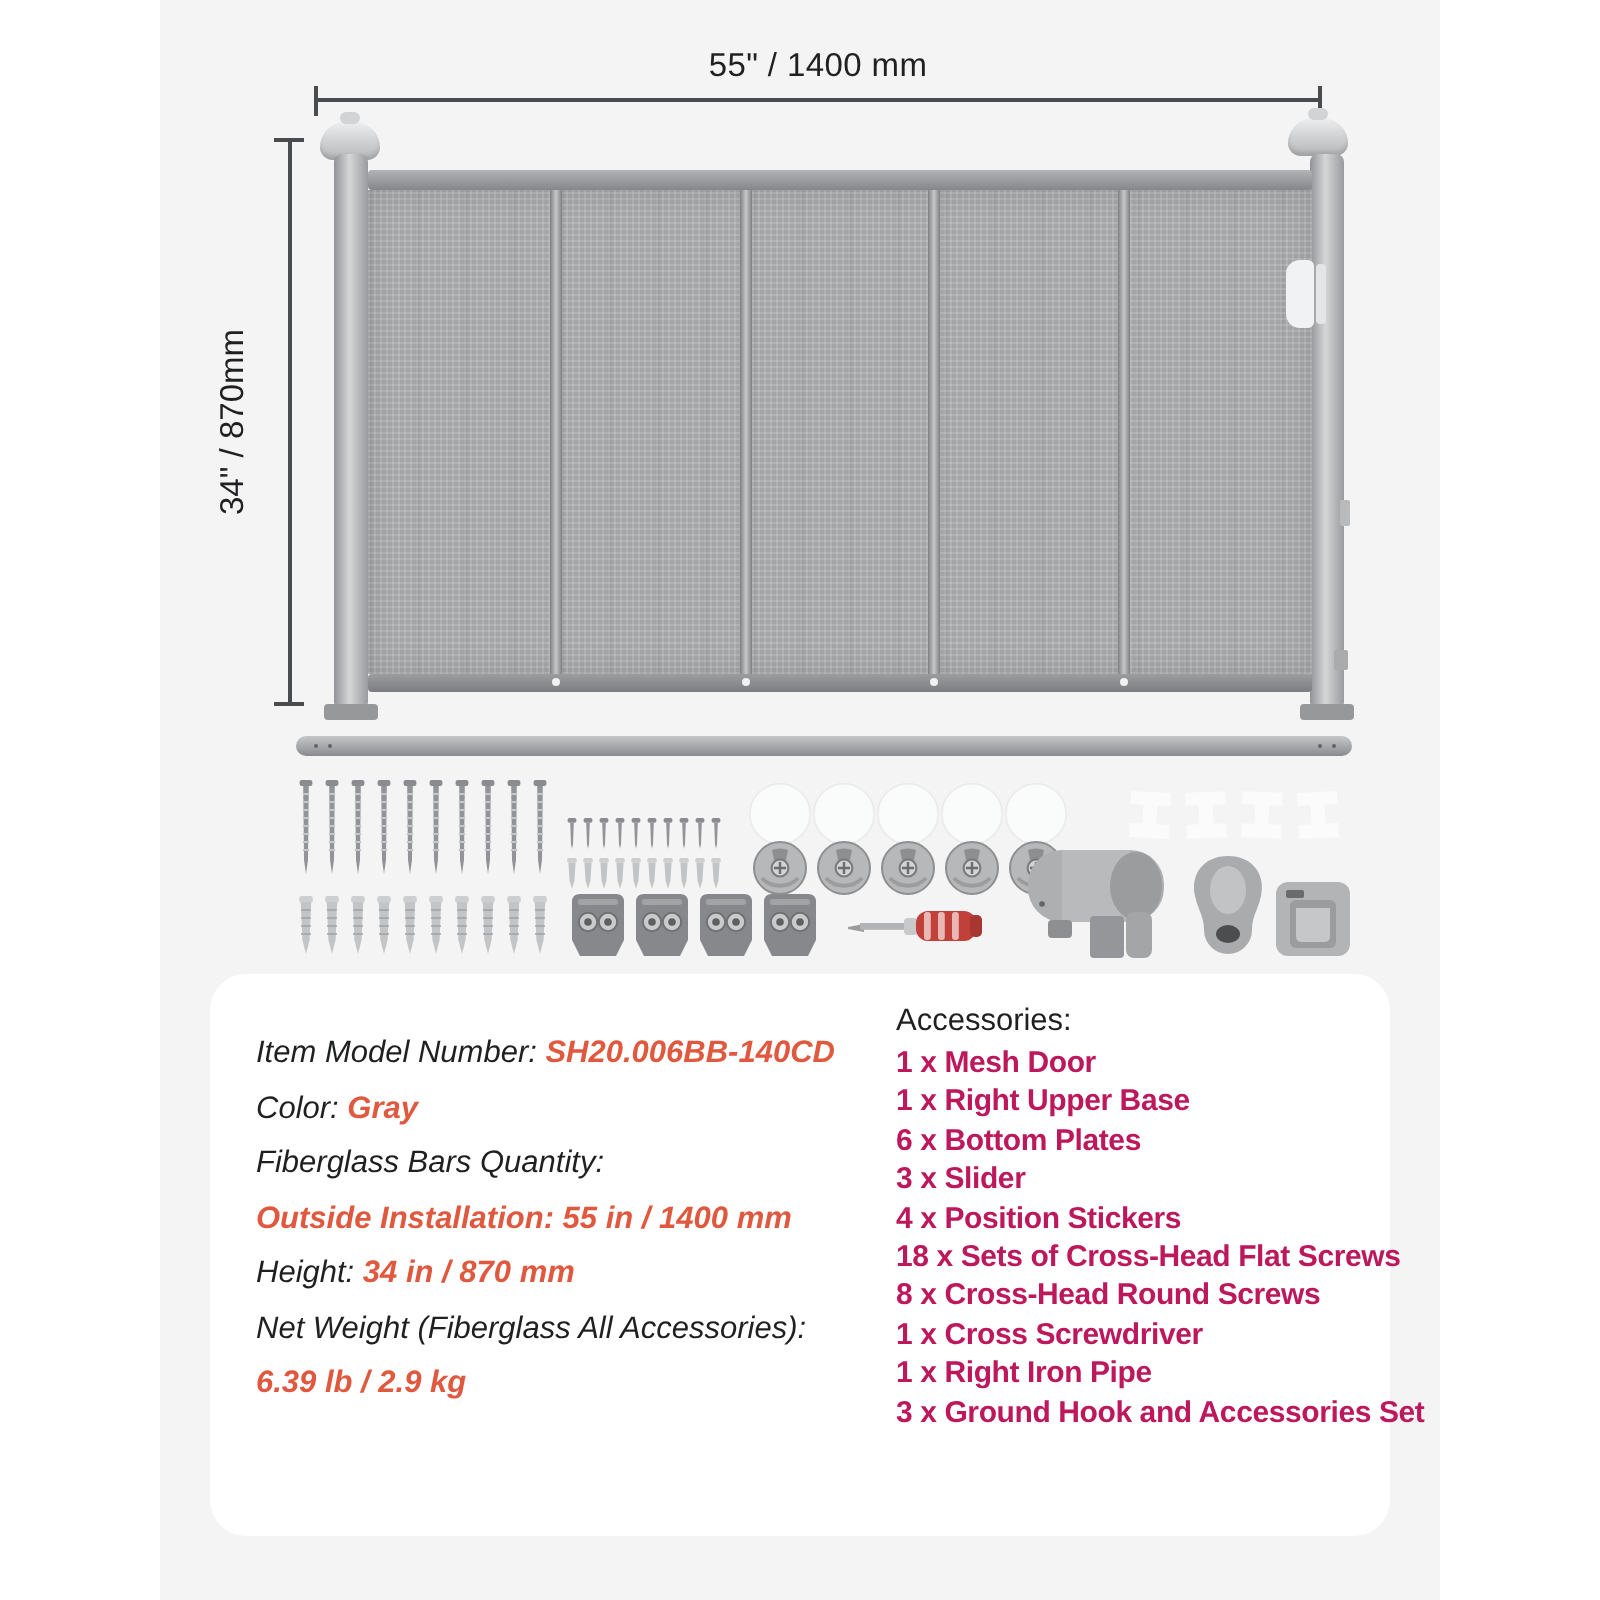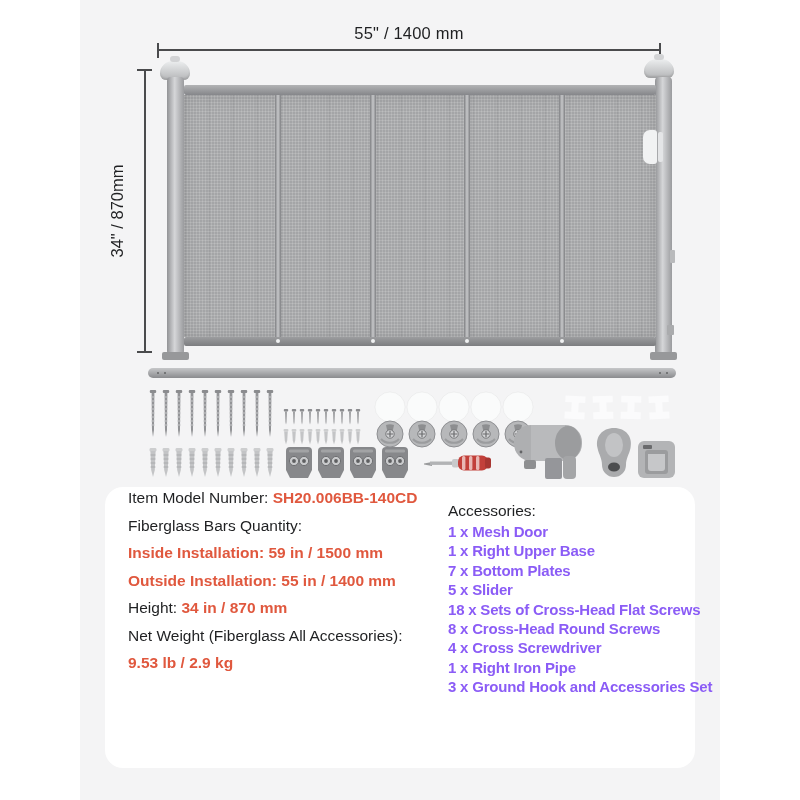--- a/index.html
+++ b/index.html
@@ -45,27 +45,27 @@
   .latch-a{position:absolute;left:670px;top:250px;width:5px;height:13px;border-radius:1px;background:#b9babc;}
   .latch-b{position:absolute;left:667px;top:325px;width:7px;height:10px;border-radius:1px;background:#aaabad;}
   .pipe{position:absolute;left:148px;top:368px;width:528px;height:10px;border-radius:5px;
     background:linear-gradient(180deg,#c6c7c9,#8a8b8e);}
   .pipe-dot{position:absolute;top:372px;width:2px;height:2px;border-radius:50%;background:#636466;}
 
   .acc-svg{position:absolute;left:140px;top:390px;}
 
   
   .card{position:absolute;left:105px;top:487px;width:590px;height:281px;border-radius:18px;background:#ffffff;}
-  .specs-col{position:absolute;left:23px;top:3px;width:300px;}
+  .specs-col{position:absolute;left:23px;top:32px;width:300px;font-style:italic;}
   .spec-row{font-size:15.5px;line-height:16px;margin-bottom:11.5px;white-space:nowrap;}
   .spec-label{color:#1f2022;font-weight:400;}
   .spec-value{color:#e0583e;font-weight:700;}
   .acc-col{position:absolute;left:343px;top:14px;width:258px;}
   .acc-title{font-size:15.5px;font-weight:400;color:#1f2022;line-height:19px;margin-bottom:2px;}
-  .acc-item{font-size:15px;font-weight:700;color:#8b5cf6;line-height:19.4px;letter-spacing:-0.2px;white-space:nowrap;}
+  .acc-item{font-size:15px;font-weight:700;color:#be185d;line-height:19.4px;letter-spacing:-0.2px;white-space:nowrap;}
 </style>
 </head>
 <body>
 
 <div class="panel"></div>
 
 <div class="dim-w-label">55" / 1400 mm</div>
 <div class="dim-line-h"></div>
 <div class="dim-tick-v" style="left:157px;"></div>
 <div class="dim-tick-v" style="left:659px;"></div>
@@ -264,32 +264,33 @@
     <rect x="498" y="51" width="37" height="37" rx="6" fill="#b3b4b6"></rect>
     <rect x="505" y="60" width="23" height="24" rx="3" fill="#9b9c9e"></rect>
     <path d="M508,64 h17 v14 q0,3 -3,3 h-11 q-3,0 -3,-3 Z" fill="#c6c7c9"></path>
     <rect x="503" y="55" width="9" height="4" rx="1" fill="#6a6b6d"></rect>
   </g>
 </svg>
 
 <div class="card">
   <div class="specs-col">
     <div class="spec-row"><span class="spec-label">Item Model Number: </span><span class="spec-value">SH20.006BB-140CD</span></div>
+    <div class="spec-row"><span class="spec-label">Color: </span><span class="spec-value">Gray</span></div>
     <div class="spec-row"><span class="spec-label">Fiberglass Bars Quantity:</span><span class="spec-value"></span></div>
-    <div class="spec-row"><span class="spec-label"></span><span class="spec-value">Inside Installation: 59 in / 1500 mm</span></div>
     <div class="spec-row"><span class="spec-label"></span><span class="spec-value">Outside Installation: 55 in / 1400 mm</span></div>
     <div class="spec-row"><span class="spec-label">Height: </span><span class="spec-value">34 in / 870 mm</span></div>
     <div class="spec-row"><span class="spec-label">Net Weight (Fiberglass All Accessories):</span><span class="spec-value"></span></div>
-    <div class="spec-row"><span class="spec-label"></span><span class="spec-value">9.53 lb / 2.9 kg</span></div>
+    <div class="spec-row"><span class="spec-label"></span><span class="spec-value">6.39 lb / 2.9 kg</span></div>
   </div>
   <div class="acc-col">
     <div class="acc-title">Accessories:</div>
     <div class="acc-item">1 x Mesh Door</div>
     <div class="acc-item">1 x Right Upper Base</div>
-    <div class="acc-item">7 x Bottom Plates</div>
-    <div class="acc-item">5 x Slider</div>
+    <div class="acc-item">6 x Bottom Plates</div>
+    <div class="acc-item">3 x Slider</div>
+    <div class="acc-item">4 x Position Stickers</div>
     <div class="acc-item">18 x Sets of Cross-Head Flat Screws</div>
     <div class="acc-item">8 x Cross-Head Round Screws</div>
-    <div class="acc-item">4 x Cross Screwdriver</div>
+    <div class="acc-item">1 x Cross Screwdriver</div>
     <div class="acc-item">1 x Right Iron Pipe</div>
     <div class="acc-item">3 x Ground Hook and Accessories Set</div>
   </div>
 </div>
 
 </body></html>

